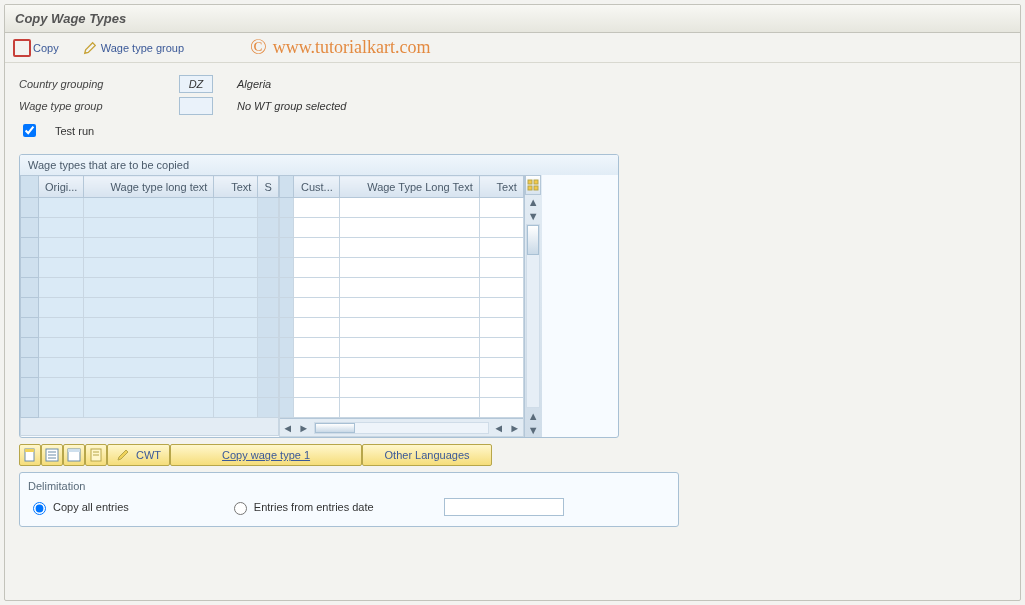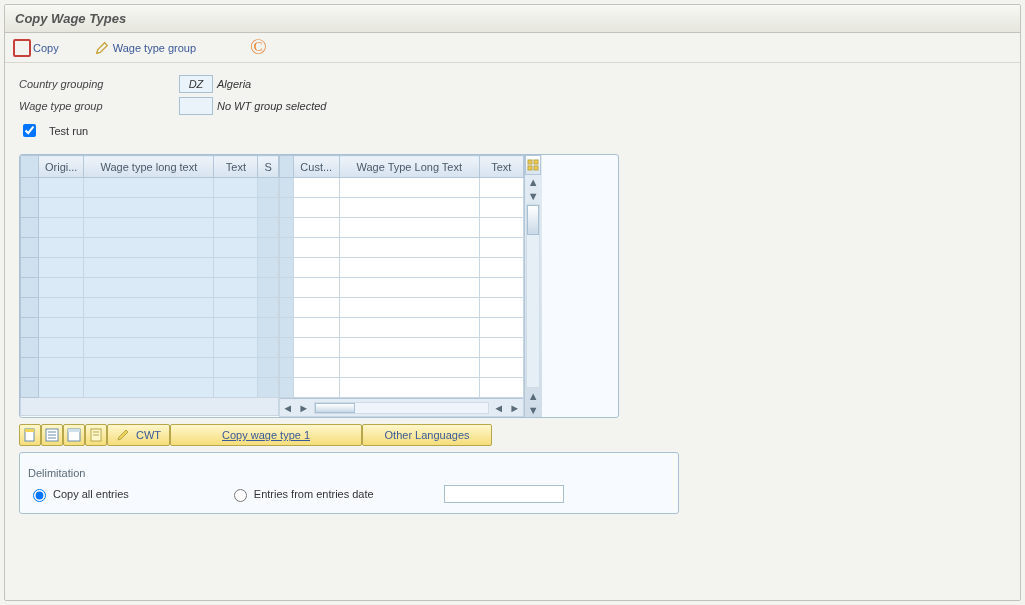--- a/index.html
+++ b/index.html
@@ -29,21 +29,21 @@
     font-weight: bold;
     font-style: italic;
     font-size: 13px;
     color: #555;
   }
   .toolbar {
     padding: 4px 10px;
     border-bottom: 1px solid #d8d8d0;
     display: flex;
     align-items: center;
-    gap: 36px;
+    gap: 24px;
     height: 30px;
   }
   .toolbar-item {
     display: flex;
     align-items: center;
     gap: 4px;
     color: #3b5998;
     cursor: pointer;
   }
   .icon-copy {
@@ -82,25 +82,25 @@
     width: 34px;
     height: 18px;
     border: 1px solid #a8c0d4;
     background: #eaf2fa;
     text-align: center;
     line-height: 16px;
     color: #333;
     padding: 0 2px;
   }
   .value-text {
-    margin-left: 4px;
+    margin-left: 24px;
     color: #333;
   }
   .checkbox-wrap {
-    display:flex;align-items:center;gap:10px;
+    display:flex;align-items:center;gap:16px;
     margin-top: 4px;
   }
 
   .panel {
     margin: 8px 14px 6px 14px;
     border: 1px solid #a8c0d4;
     background: #f7fbff;
     border-radius: 3px;
     overflow: hidden;
   }
@@ -122,21 +122,21 @@
   .grid-table {
     border-collapse: collapse;
     font-size: 11px;
   }
   .grid-table th {
     background: linear-gradient(#edf3fa, #d7e3ef);
     border: 1px solid #b4c7d8;
     color: #4a5a6a;
     font-weight: normal;
     padding: 3px 6px;
-    text-align: center;
+    text-align: right;
     height: 22px;
   }
   .grid-table td {
     border: 1px solid #c8d6e2;
     height: 20px;
     background: #daeaf6;
   }
   .grid-right .grid-table td { background: #ffffff; }
   .grid-table td.rowhead {
     width: 18px;
@@ -191,21 +191,21 @@
     padding:0 16px;
     display:flex;align-items:center;gap:6px;
     color:#3b5998;
     cursor:pointer;
   }
   .panel2 {
     margin: 6px 14px 10px 14px;
     border: 1px solid #a8c0d4;
     background: #f7fbff;
     border-radius: 3px;
-    padding: 14px 8px 10px 8px;
+    padding: 7px 8px 10px 8px;
     width: 660px;
   }
   .panel2-title { color:#5a6b7a; margin-bottom:6px; }
   .radio-row { display:flex;gap:40px; }
   .radio-wrap { display:flex;align-items:center;gap:4px; }
   .date-input {
     width:120px;height:18px;border:1px solid #a8c0d4;background:#fff;
   }
   .watermark {
     position:absolute;
@@ -250,20 +250,21 @@
       <span class="value-box"></span>
       <span class="value-text">No WT group selected</span>
     </div>
     <label class="checkbox-wrap">
       <input type="checkbox" checked="" style="">
       <span>Test run</span>
     </label>
   </div>
 
   <div class="panel" style="width:600px;">
+    <div class="panel-title">Wage types that are to be copied</div>
     <div class="grid-wrap">
 
       <div class="grid-left">
         <table class="grid-table">
           <thead>
             <tr>
               <th class="sel"></th>
               <th style="width:40px">Origi...</th>
               <th style="width:130px">Wage type long text</th>
               <th style="width:44px">Text</th>
@@ -527,13 +528,14 @@
         <span>Entries from entries date</span>
       </label>
       <input class="date-input" type="text" style="margin-left: 30px;" value="">
     </div>
   </div>
 
 </div>
 
 <div class="watermark">
   <span class="c">©</span>
+    <span>www.tutorialkart.com</span>
 </div>
 
 </body></html>

